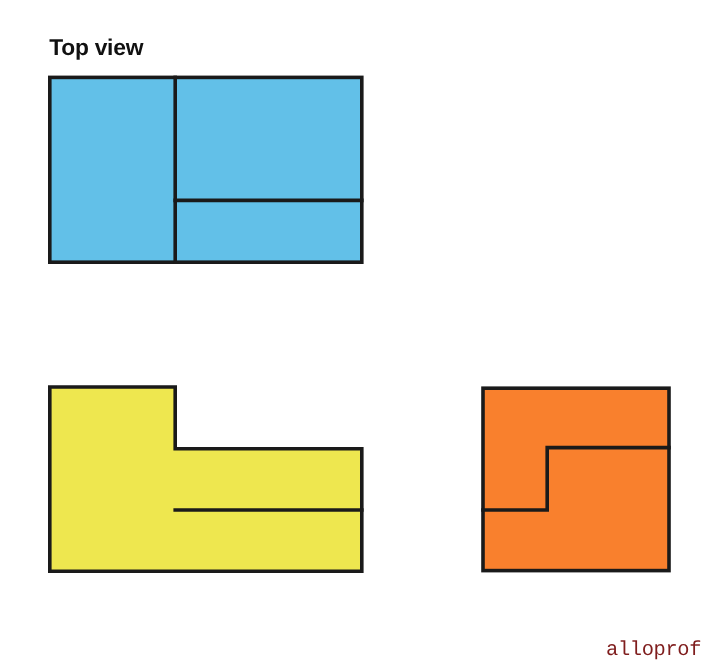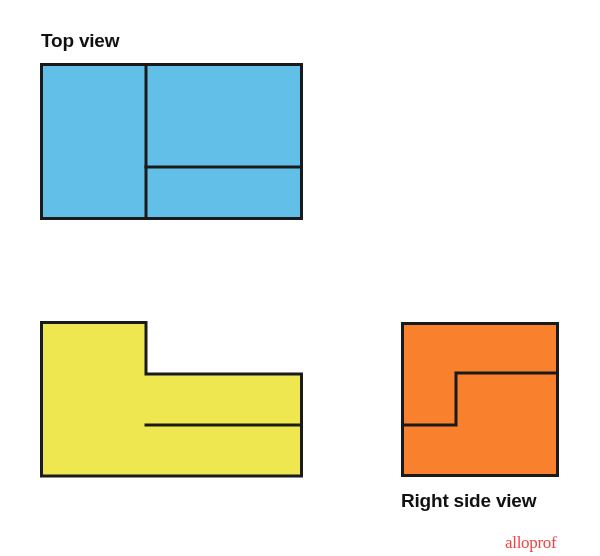--- a/index.html
+++ b/index.html
@@ -31,23 +31,23 @@
     white-space: nowrap;
   }
   #top-view-label   { left: 41px;  top: 18px;  }
   #front-view-label { left: 41px;  top: 478px; }
   #right-view-label { left: 401px; top: 478px; }
 
   .watermark {
     position: absolute;
     left: 505px;
     top: 521px;
-    font-family: Liberation Serif, serif;
+    font-family: Liberation Mono, monospace;
     font-size: 17px;
-    color: #ef4444;
+    color: #7f1d1d;
     letter-spacing: -0.3px;
     white-space: nowrap;
   }
 
   svg.figure {
     position: absolute;
     overflow: visible;
   }
   #top-view-figure   { left: 40px;  top: 51px;  }
   #front-view-figure { left: 40px;  top: 309px; }
@@ -68,21 +68,20 @@
     <line class="edge" x1="106" y1="1.5" x2="106" y2="155.5" stroke="#1a1a1a" stroke-width="3"></line>
     <line class="edge" x1="106" y1="104" x2="261.5" y2="104" stroke="#1a1a1a" stroke-width="3"></line>
   </svg>
 
 
   <svg class="figure" id="front-view-figure" width="263" height="157" viewBox="0 0 263 157">
     <polygon class="face" points="1.5,1.5 106,1.5 106,53 261.5,53 261.5,155 1.5,155" fill="#eee74f" stroke="#1a1a1a" stroke-width="3"></polygon>
     <line class="edge" x1="106" y1="104" x2="261.5" y2="104" stroke="#1a1a1a" stroke-width="3"></line>
   </svg>
 
-  <div class="label" id="right-view-label">Right side view</div>
 
   <svg class="figure" id="right-view-figure" width="158" height="155" viewBox="0 0 158 155">
     <rect class="face" x="1.5" y="1.5" width="155" height="152" fill="#f9802d" stroke="#1a1a1a" stroke-width="3"></rect>
     <polyline class="edge" points="1.5,103 55,103 55,51 156.5,51" stroke="#1a1a1a" stroke-width="3"></polyline>
   </svg>
 
   <div class="watermark">alloprof</div>
 
 </div>
 

